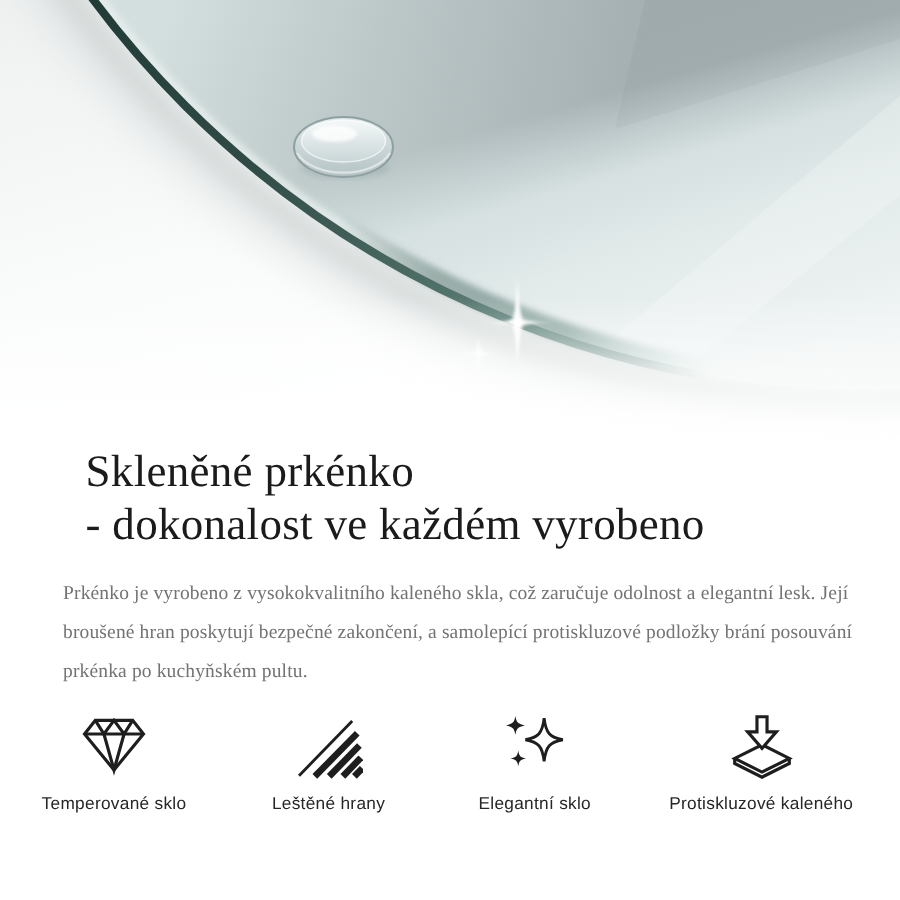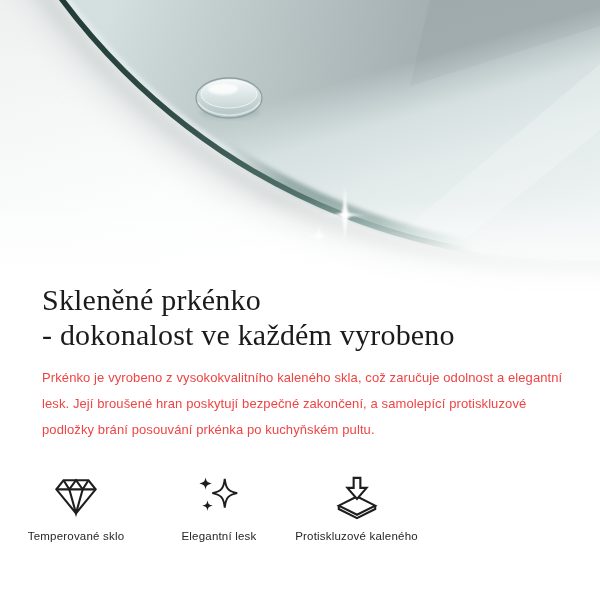--- a/index.html
+++ b/index.html
@@ -6,27 +6,28 @@
   .page{
     position:relative;width:600px;height:600px;overflow:hidden;
     background:#ffffff;font-family:"Liberation Sans",sans-serif;
   }
   
   .photo{position:absolute;left:0;top:0;width:600px;height:300px;}
   .photo svg{display:block;}
   
   .content{position:absolute;left:42px;top:282px;width:528px;}
   .headline{
-    margin:0;font-family:"Liberation Serif","DejaVu Serif",serif;
+    margin:15px;font-family:"Liberation Serif","DejaVu Serif",serif;
     font-weight:400;font-size:30px;line-height:35px;color:#1b1b1b;
     letter-spacing:.2px;
   }
   .lede{
-    margin:13px 0 0 0;font-size:13px;line-height:26px;color:#ef4444;
+    margin:13px 0 0 0;font-size:13px;line-height:26px;color:#737373;
     letter-spacing:.1px;
+    font-family:Liberation Serif, serif;
   }
   
   .features{
     position:absolute;left:0;top:474px;width:476px;
     display:grid;grid-template-columns:152px 134px 141px 161px;
   }
   .feature{display:flex;flex-direction:column;align-items:center;}
   .feature .ficon{width:46px;height:46px;display:block;}
   .feature .flabel{
     margin-top:9px;font-size:11.5px;line-height:14px;color:#262626;
@@ -159,28 +160,38 @@
     <div class="feature">
       <svg class="ficon" viewBox="0 0 48 48" fill="none" stroke="#1e1e1e" stroke-width="2.2" stroke-linejoin="miter">
         <path d="M11 6.5 L37 6.5 L44.5 16 L24 41 L3.5 16 Z"></path>
         <path d="M3.5 16 L44.5 16"></path>
         <path d="M11 6.5 L17 16 L24 6.5 L31 16 L37 6.5"></path>
         <path d="M17 16 L24 41 L31 16"></path>
       </svg>
       <div class="flabel">Temperované sklo</div>
     </div>
 
+    <div class="feature">
+      <svg class="ficon" viewBox="0 0 48 48" stroke="#1e1e1e" fill="none">
+        <path d="M3.5 45 L40.5 7" stroke-width="2"></path>
+        <path d="M14.5 45.5 L44 15.5" stroke-width="4.6"></path>
+        <path d="M24.5 45.5 L45.5 24" stroke-width="4.6"></path>
+        <path d="M34 45.5 L46.5 32.5" stroke-width="4.6"></path>
+        <path d="M42 45.5 L47.5 39.8" stroke-width="4.6"></path>
+      </svg>
+      <div class="flabel">Leštěné hrany</div>
+    </div>
 
     <div class="feature">
       <svg class="ficon" viewBox="0 0 48 48">
         <path d="M30 5 C31.2 15.5 34 18.3 43 20 C34 21.7 31.2 24.5 30 35 C28.8 24.5 26 21.7 17 20 C26 18.3 28.8 15.5 30 5 Z" fill="none" stroke="#1e1e1e" stroke-width="2"></path>
         <path d="M10 3.5 C10.8 8 11.5 8.7 16.5 10 C11.5 11.3 10.8 12 10 16.5 C9.2 12 8.5 11.3 3.5 10 C8.5 8.7 9.2 8 10 3.5 Z" fill="#1e1e1e"></path>
         <path d="M12 27.5 C12.7 31.5 13.4 32.2 17.5 33 C13.4 33.8 12.7 34.5 12 38.5 C11.3 34.5 10.6 33.8 6.5 33 C10.6 32.2 11.3 31.5 12 27.5 Z" fill="#1e1e1e"></path>
       </svg>
-      <div class="flabel">Elegantní lesk</div>
+      <div class="flabel">Elegantní sklo</div>
     </div>
 
     <div class="feature">
       <svg class="ficon" viewBox="0 0 48 48" stroke="#1e1e1e" stroke-width="2.2" stroke-linejoin="miter">
         <path d="M5 33 L5 36.5 L24 46 L43 36.5 L43 33" fill="#ffffff"></path>
         <path d="M24 23.5 L43 33 L24 42.5 L5 33 Z" fill="#ffffff"></path>
         <path d="M20.5 4 L27.5 4 L27.5 14.5 L34 14.5 L24 26 L14 14.5 L20.5 14.5 Z" fill="#ffffff"></path>
       </svg>
       <div class="flabel">Protiskluzové kaleného</div>
     </div>

